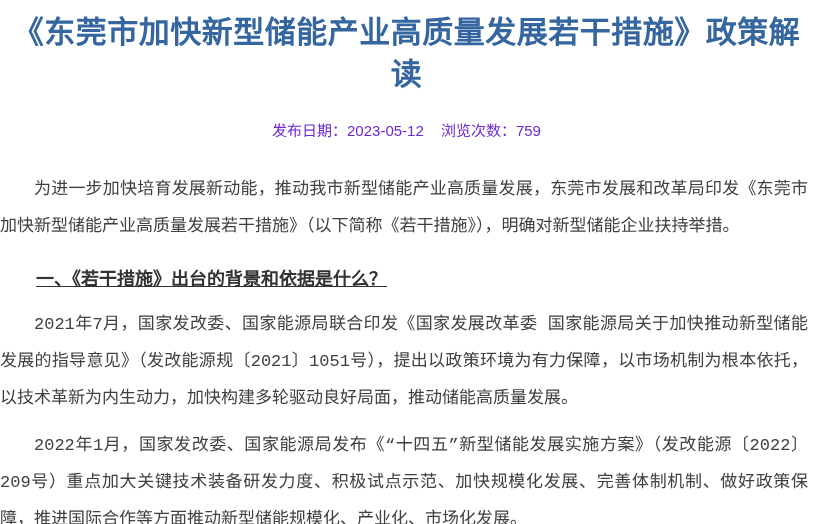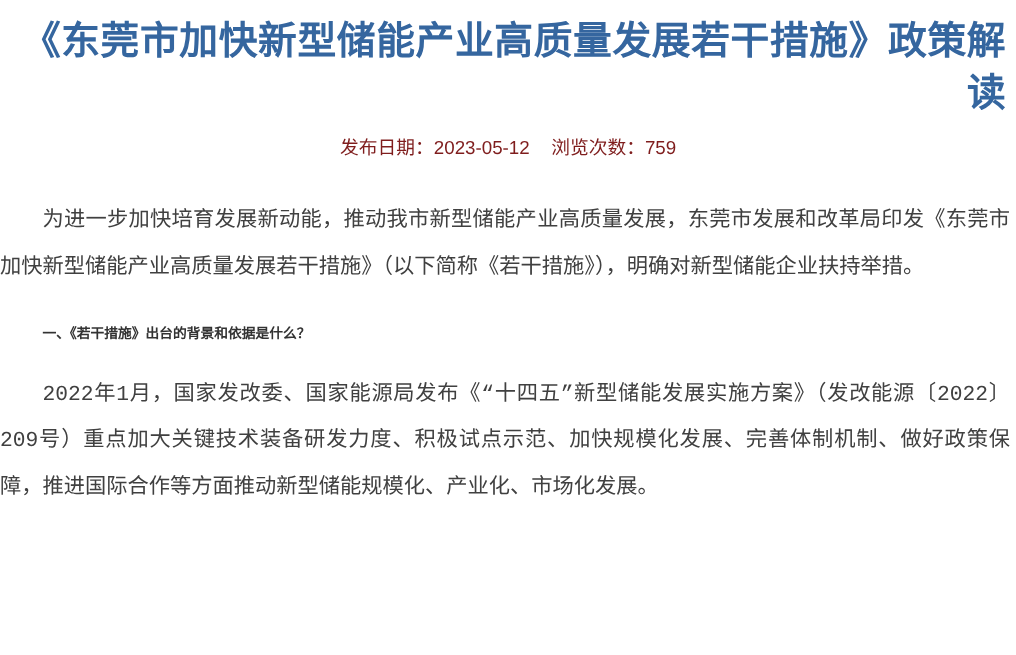--- a/index.html
+++ b/index.html
@@ -15,54 +15,55 @@
     background: #ffffff;
     overflow: hidden;
   }
   .page-title {
     margin: 12px 8px 0 8px;
     font-size: 31px;
     line-height: 42px;
     font-weight: 700;
     letter-spacing: 0.5px;
     color: #35669f;
-    text-align: right;
+    text-align: center;
   }
   .meta-line {
-    margin-top: 12px;
+    margin-top: 24px;
     text-align: center;
     font-size: 15px;
     line-height: 21px;
-    color: #7f1d1d;
+    color: #6d28d9;
     font-weight: 400;
   }
   .meta-line .meta-item + .meta-item {
     margin-left: 13px;
   }
   .article {
     padding: 0 5px 0 0;
   }
   .body-paragraph {
     margin: 0;
     margin-top: 30px;
     font-size: 17px;
     line-height: 37px;
     color: #404040;
     text-indent: 2em;
     text-align: justify;
     font-family: Liberation Mono, monospace;
   }
   .section-heading {
-    margin: 12px;
+    margin: 0;
     margin-top: 16px;
-    font-size: 11px;
+    font-size: 18px;
     line-height: 37px;
     font-weight: 700;
     color: #333333;
     text-indent: 2em;
+    text-decoration: underline;
   }
   .para-2 { margin-top: 8px; }
   .para-3 { margin-top: 10px; }
 </style>
 </head>
 <body>
 
 <div class="page">
 
   <h1 class="page-title">《东莞市加快新型储能产业高质量发展若干措施》政策解读</h1>
@@ -71,18 +72,19 @@
     <span class="meta-item">发布日期：2023-05-12</span>
     <span class="meta-item">浏览次数：759</span>
   </div>
 
   <div class="article">
 
     <p class="body-paragraph para-1">为进一步加快培育发展新动能，推动我市新型储能产业高质量发展，东莞市发展和改革局印发《东莞市加快新型储能产业高质量发展若干措施》（以下简称《若干措施》），明确对新型储能企业扶持举措。</p>
 
     <h2 class="section-heading">一、《若干措施》出台的背景和依据是什么？</h2>
 
+    <p class="body-paragraph para-2">2021年7月，国家发改委、国家能源局联合印发《国家发展改革委 国家能源局关于加快推动新型储能发展的指导意见》（发改能源规〔2021〕1051号），提出以政策环境为有力保障，以市场机制为根本依托，以技术革新为内生动力，加快构建多轮驱动良好局面，推动储能高质量发展。</p>
 
     <p class="body-paragraph para-3">2022年1月，国家发改委、国家能源局发布《“十四五”新型储能发展实施方案》（发改能源〔2022〕209号）重点加大关键技术装备研发力度、积极试点示范、加快规模化发展、完善体制机制、做好政策保障，推进国际合作等方面推动新型储能规模化、产业化、市场化发展。</p>
 
   </div>
 
 </div>
 
 </body></html>

